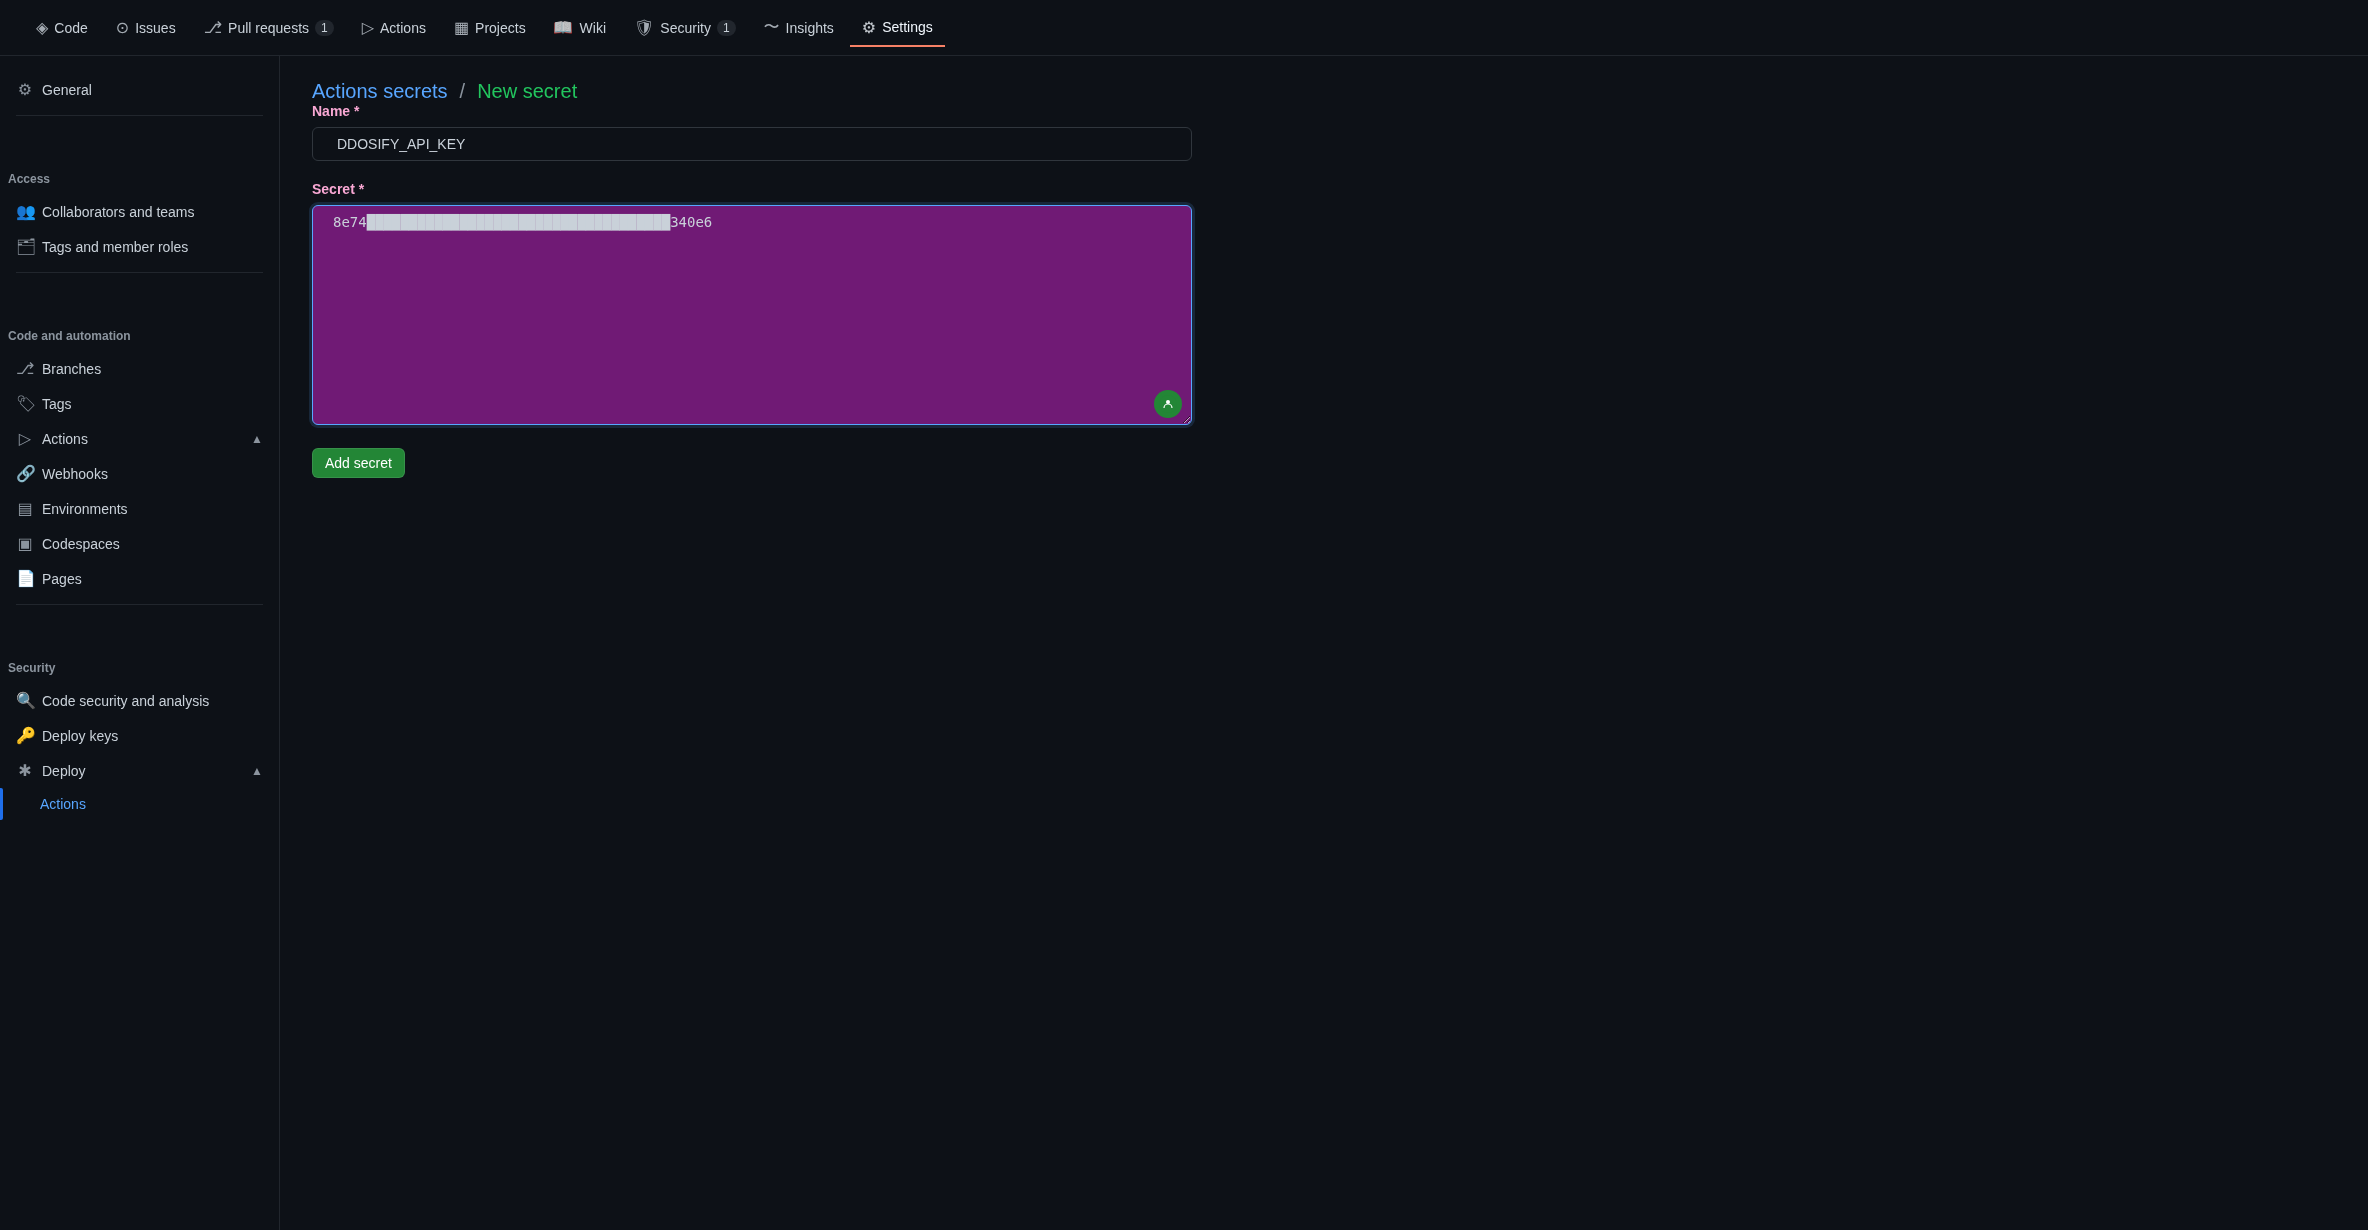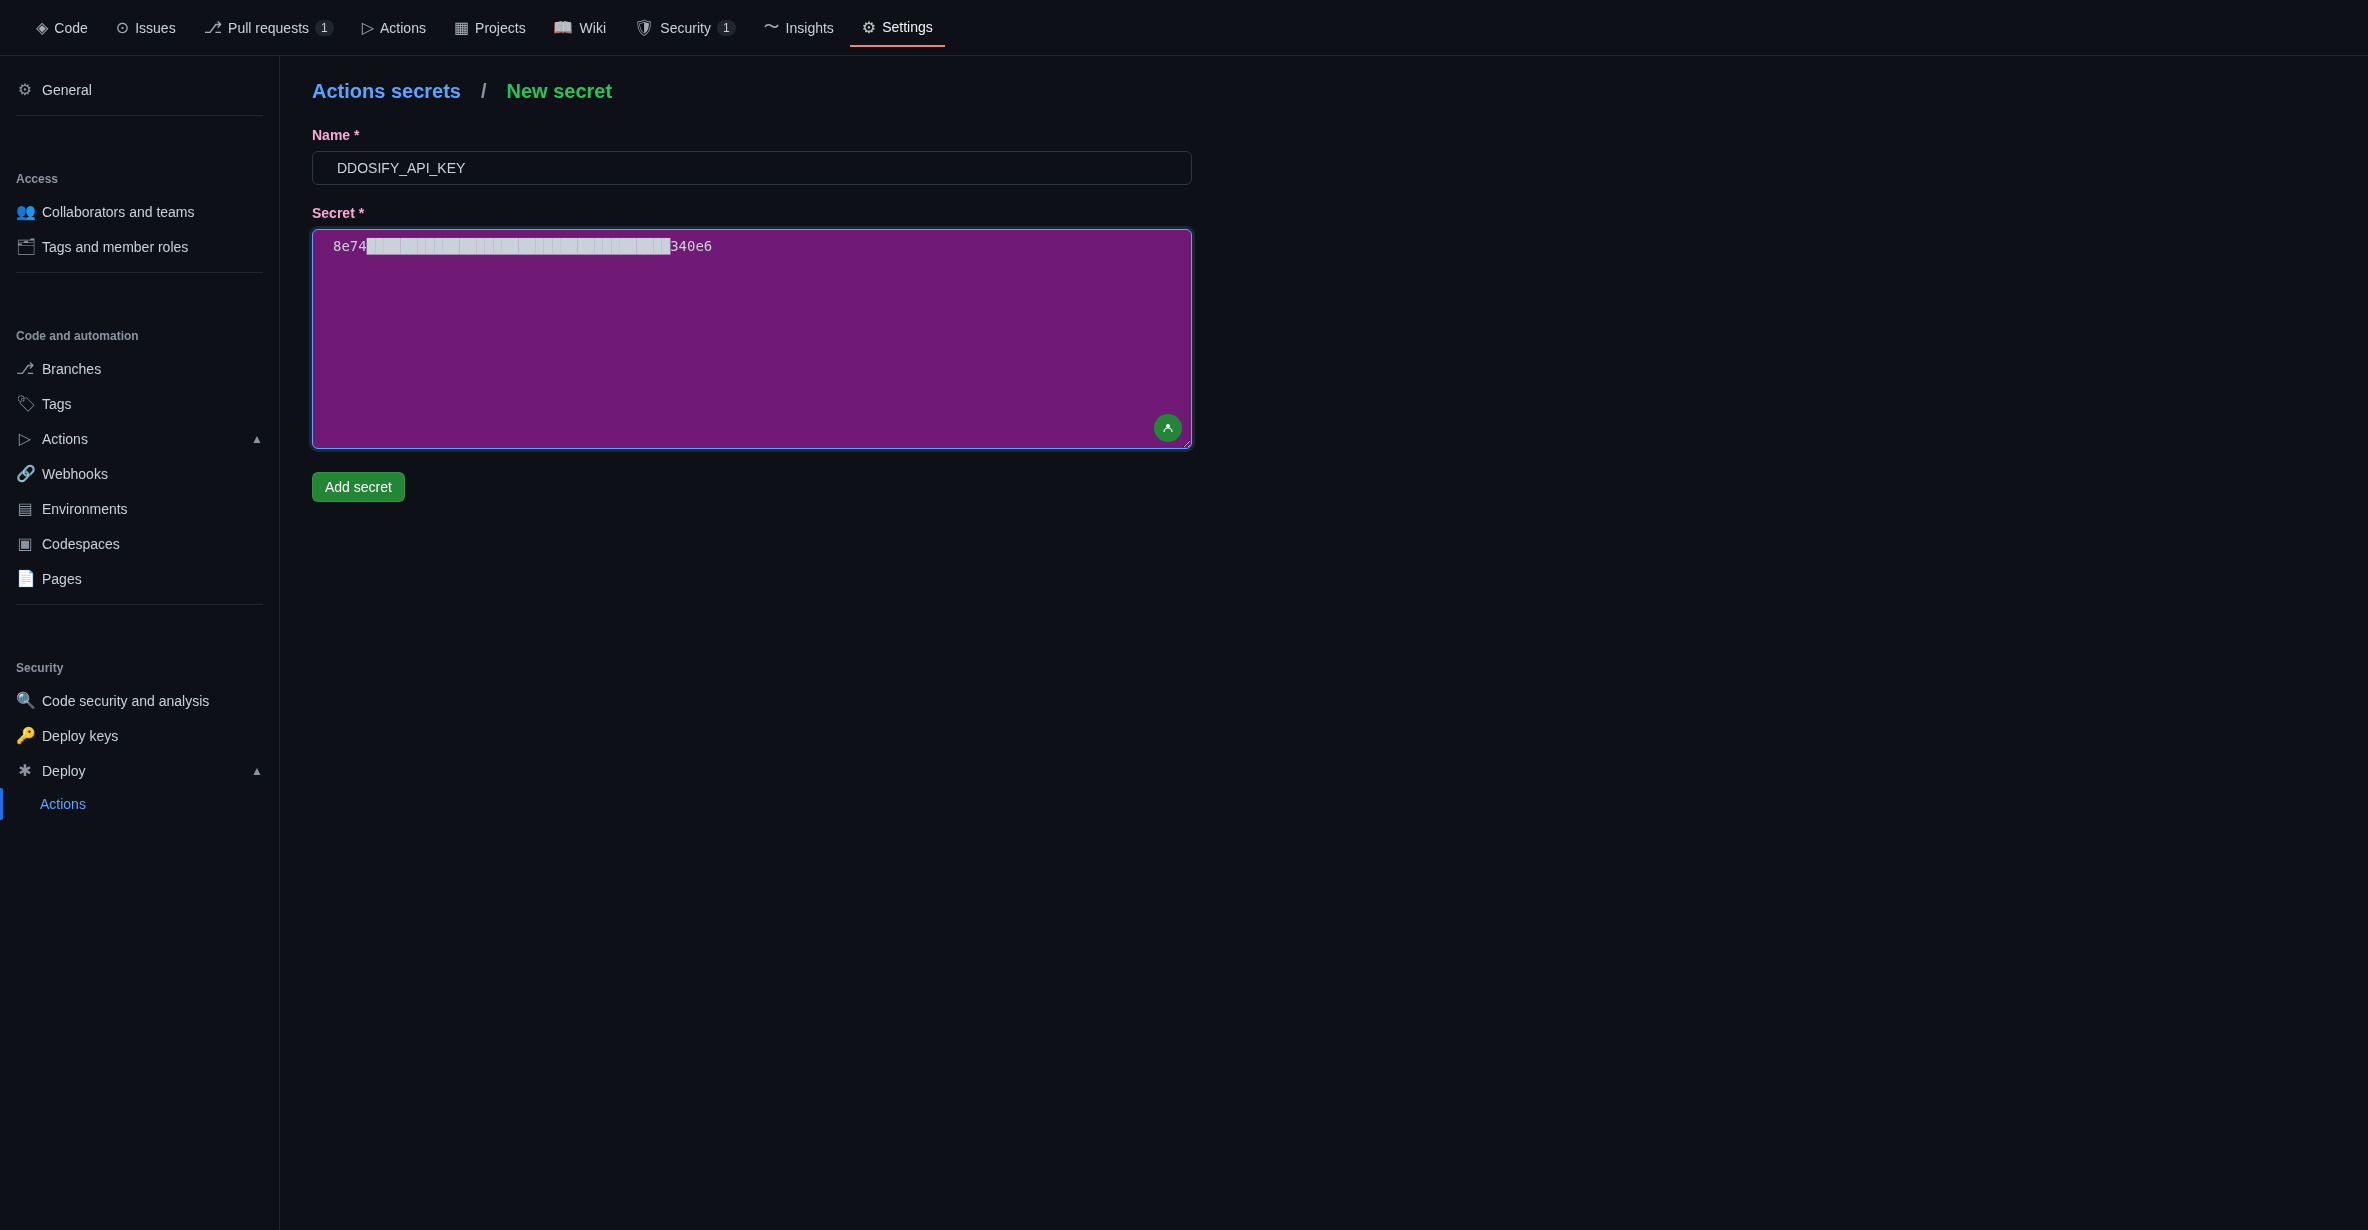--- a/index.html
+++ b/index.html
@@ -54,21 +54,21 @@
     }
 
     
     .sidebar {
       width: 280px;
       flex-shrink: 0;
       padding: 16px 0;
       border-right: 1px solid #21262d;
     }
     .sidebar-section-label {
-      padding: 8px 16px;
+      padding: 8px 8px;
       font-size: 12px;
       font-weight: 600;
       color: #8b949e;
       text-transform: none;
       letter-spacing: 0;
       margin-top: 48px;
     }
     .sidebar-item {
       display: flex;
       align-items: center;
@@ -111,25 +111,24 @@
     
     .main-content {
       flex: 1;
       padding: 24px 32px;
       max-width: 960px;
     }
 
     
     .breadcrumb {
       font-size: 20px;
-      font-weight: 700;
-      margin-bottom: 24px;
-      display: flex;
-      align-items: center;
-      gap: 20px;
+      font-weight: 400;
+      display: flex;
+      align-items: center;
+      gap: 12px;
     }
     .breadcrumb a {
       color: #58a6ff;
       text-decoration: none;
     }
     .breadcrumb-separator { color: #8b949e; }
     .breadcrumb-current { color: #22c55e; }
 
     
     .form-group {

